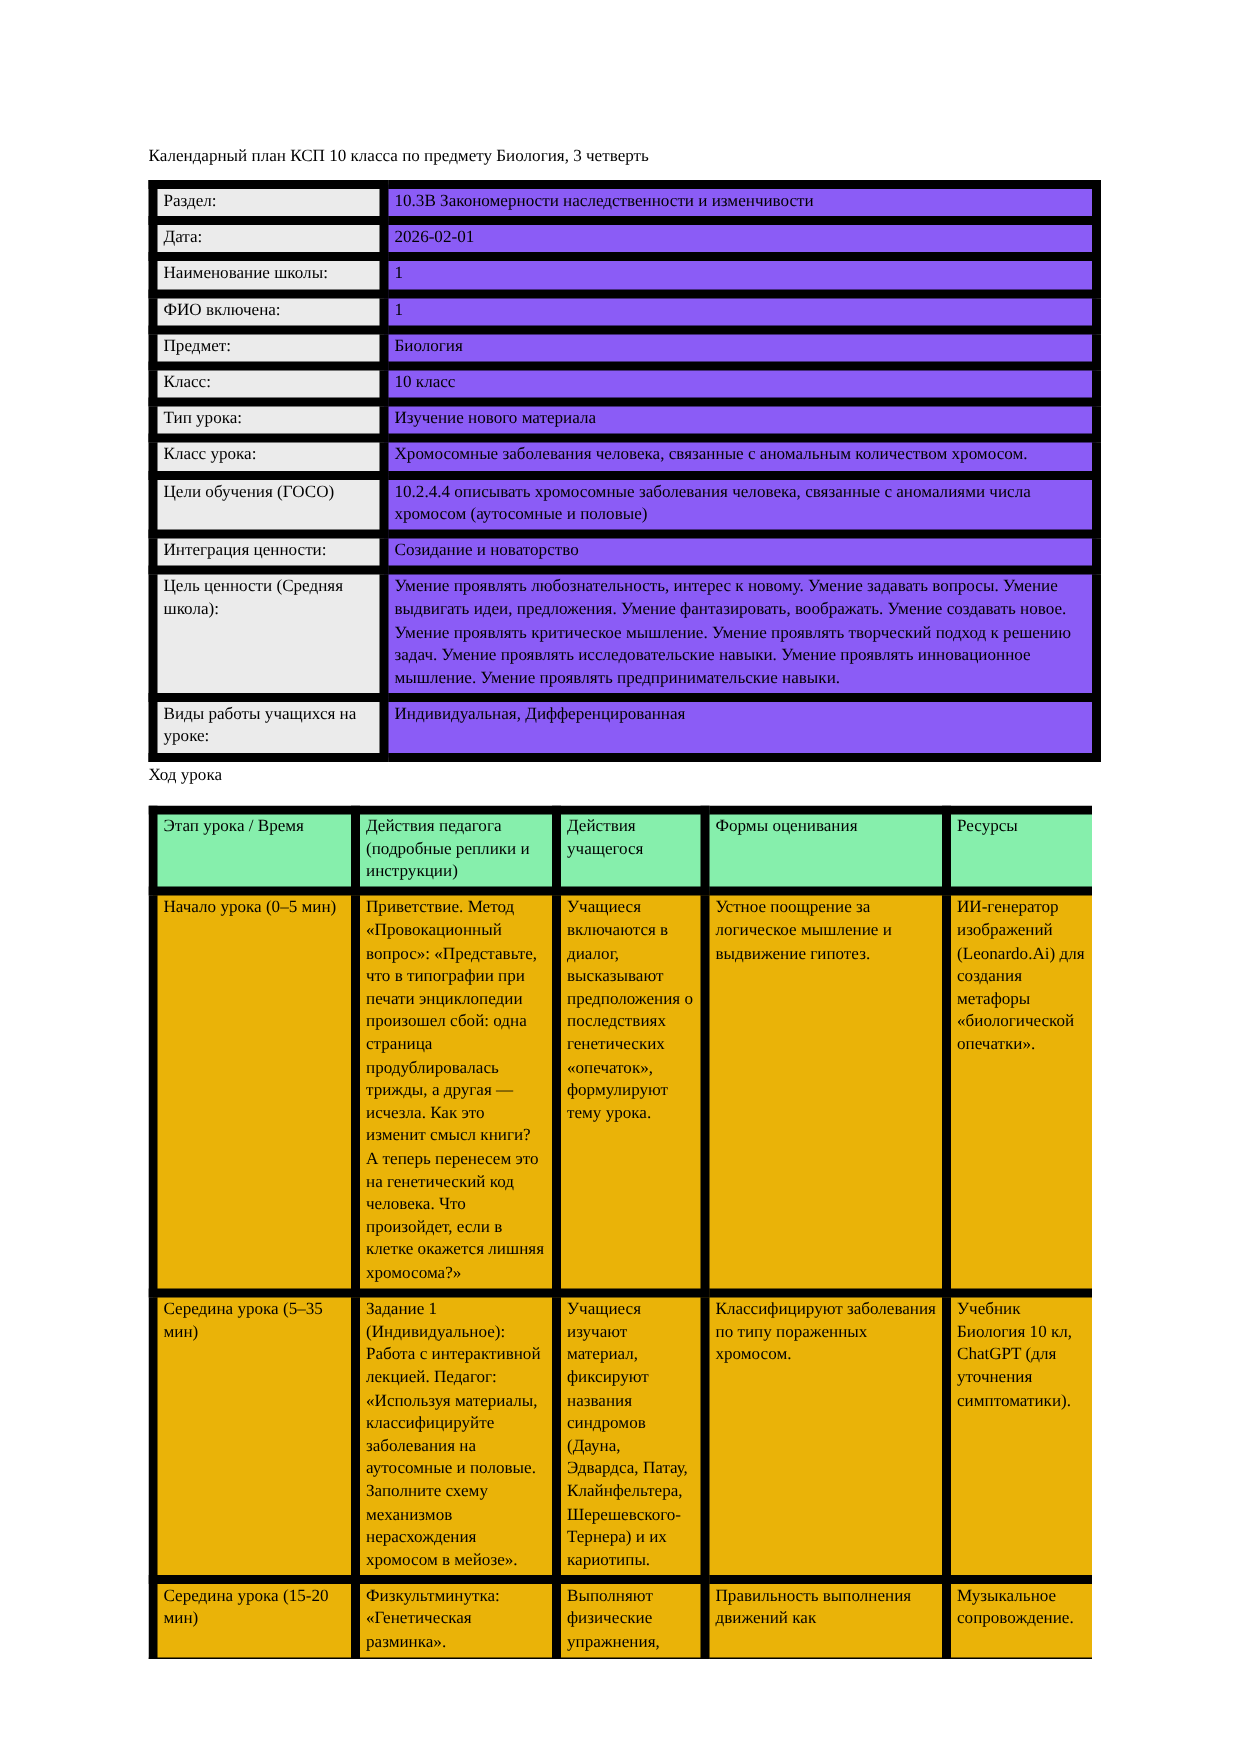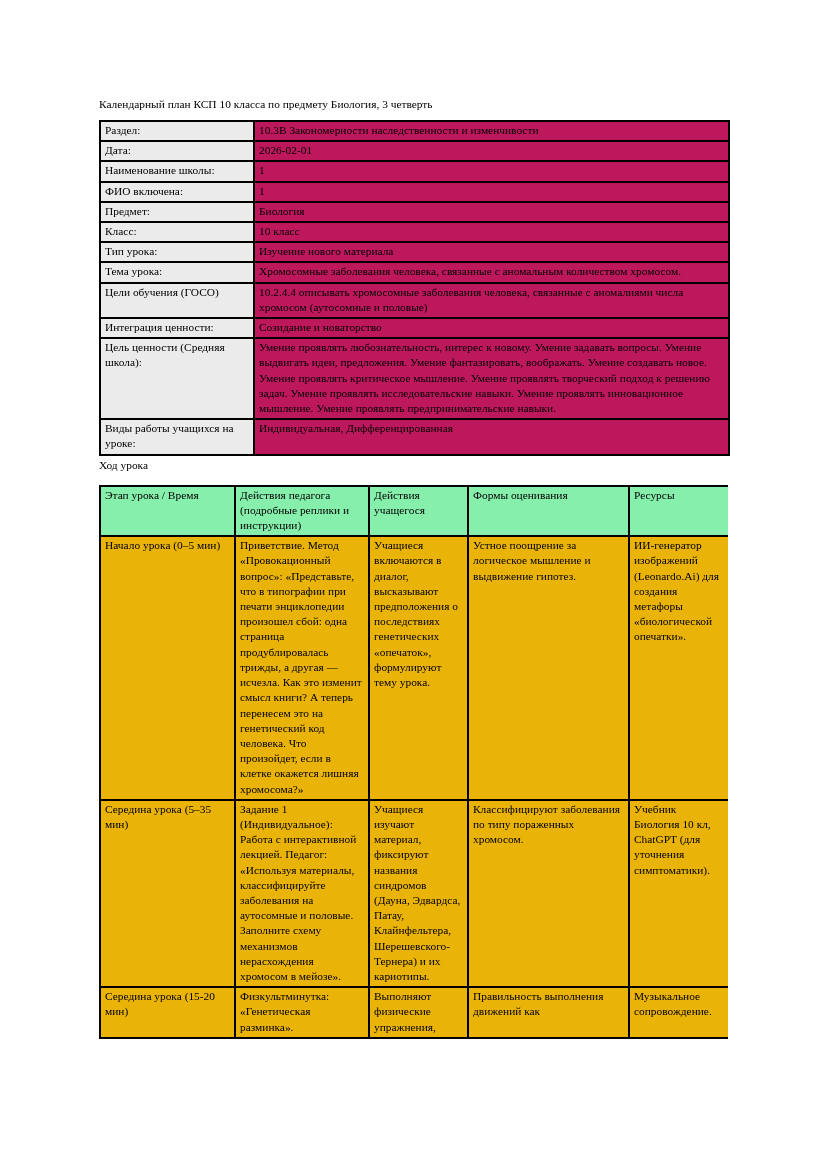--- a/index.html
+++ b/index.html
@@ -36,38 +36,38 @@
   }
 
   table {
     border-collapse: collapse;
     width: 629px;
     table-layout: fixed;
     font-size: 11.4px;
     line-height: 15.2px;
   }
   table td, table th {
-    border: 2px solid #000000;
+    border: 6px solid #000000;
     padding: 1px 4px 2px 4px;
     vertical-align: top;
     text-align: left;
     font-weight: normal;
     word-wrap: break-word;
     overflow-wrap: break-word;
     hyphens: none;
   }
 
   
   .info-table col.c-label { width: 154px; }
   .info-table col.c-value { width: 475px; }
   .info-table td.label {
     background: #ebebeb;
   }
   .info-table td.value {
-    background: #be185d;
+    background: #8b5cf6;
   }
 
   .section-caption {
     font-size: 11.4px;
     line-height: 15px;
     margin: 2px 0 12px 0;
   }
 
   
   .flow-table col.c1 { width: 135px; }
@@ -125,21 +125,21 @@
         </tr>
         <tr>
           <td class="label">Класс:</td>
           <td class="value">10 класс</td>
         </tr>
         <tr>
           <td class="label">Тип урока:</td>
           <td class="value">Изучение нового материала</td>
         </tr>
         <tr>
-          <td class="label">Тема урока:</td>
+          <td class="label">Класс урока:</td>
           <td class="value">Хромосомные заболевания человека, связанные с аномальным количеством хромосом.</td>
         </tr>
         <tr>
           <td class="label">Цели обучения (ГОСО)</td>
           <td class="value">10.2.4.4 описывать хромосомные заболевания человека, связанные с аномалиями числа хромосом (аутосомные и половые)</td>
         </tr>
         <tr>
           <td class="label">Интеграция ценности:</td>
           <td class="value">Созидание и новаторство</td>
         </tr>

